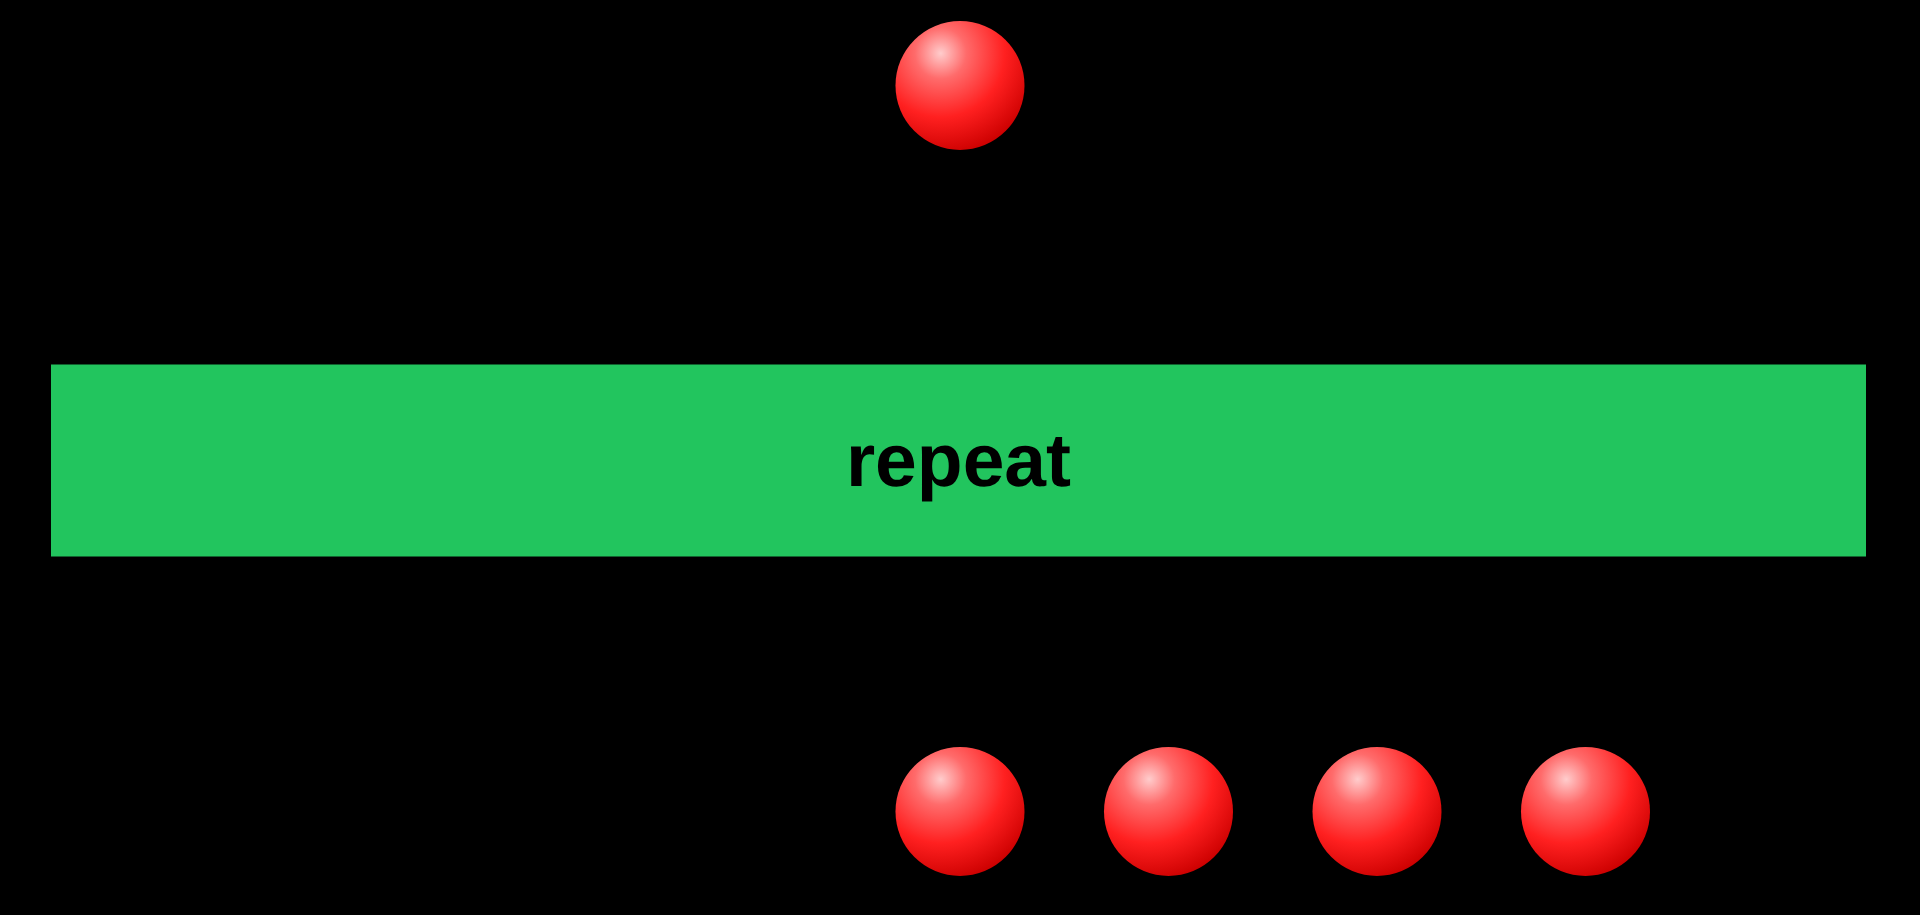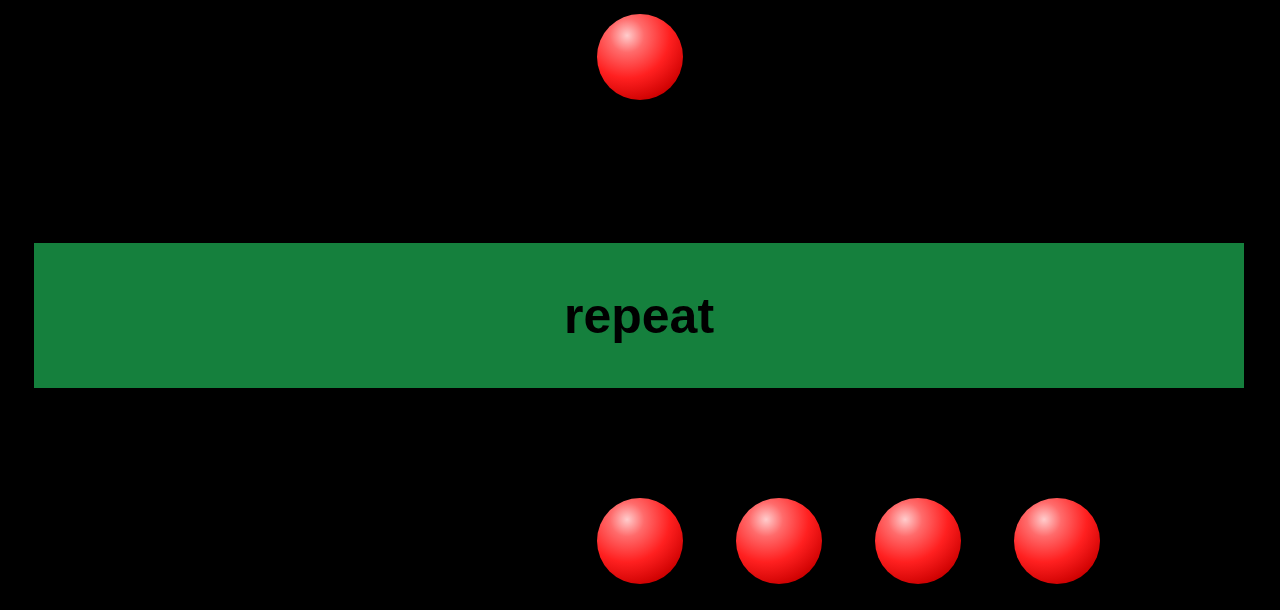--- a/index.html
+++ b/index.html
@@ -20,22 +20,22 @@
       height: 86px;
       border-radius: 50%;
       position: absolute;
       background: radial-gradient(circle at 35% 25%, #ffcccc 0%, #ff6b6b 20%, #ff2020 50%, #cc0000 80%, #660000 100%);
     }
     .label-box {
       position: absolute;
       left: 34px;
       top: 243px;
       width: 1210px;
-      height: 145px;
-      background: #15803d;
+      height: 128px;
+      background: #22c55e;
       display: flex;
       align-items: center;
       justify-content: center;
     }
     .label-text {
       font-size: 50px;
       font-weight: 600;
       color: #000000;
     }
   </style>

